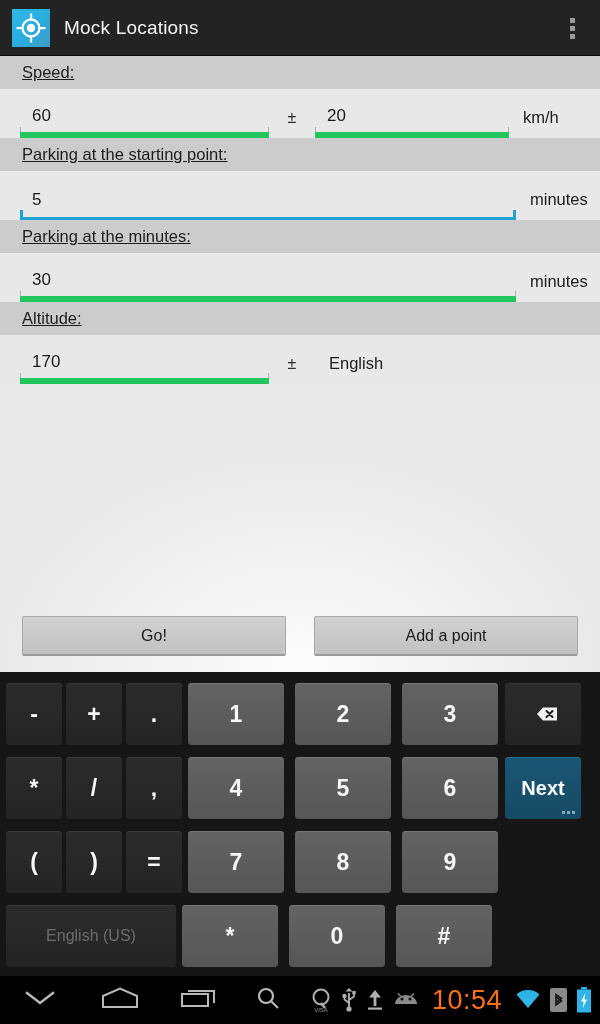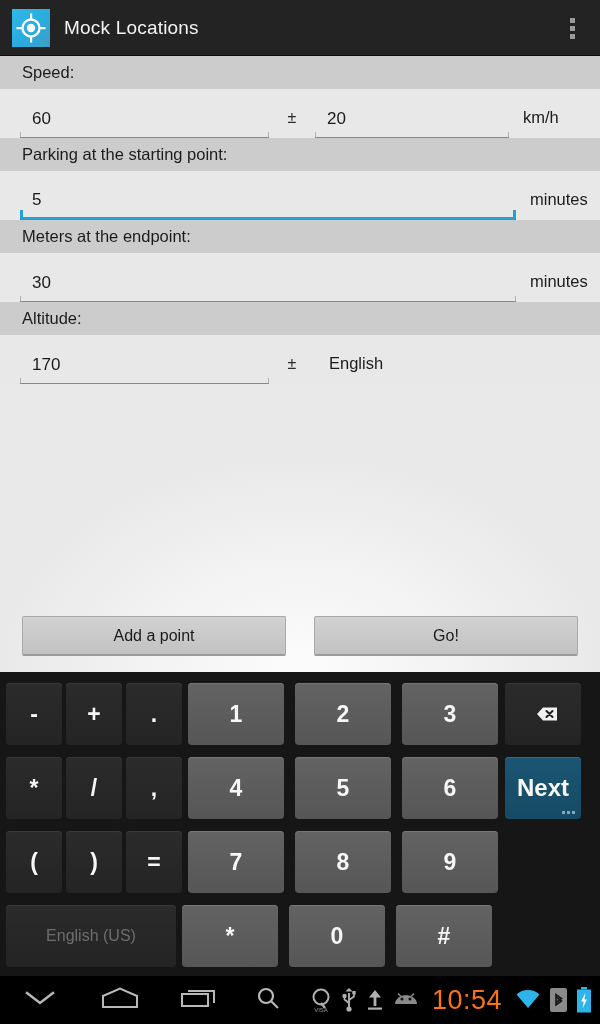--- a/index.html
+++ b/index.html
@@ -38,33 +38,33 @@
   .content {
     position:absolute; left:0; top:56px; width:600px; height:616px;
     background:#e9e9e9;
     background-image:radial-gradient(ellipse 420px 300px at 50% 100%, #fcfcfc 0%, #f4f4f4 32%, #e9e9e9 72%);
     overflow:hidden;
   }
   .sec-header {
     height:33px; background:#cccccc;
     display:flex; align-items:center;
     padding-left:22px;
-    color:#1c1c1c; font-size:16.5px;
+    color:#1c1c1c; font-size:16.5px;text-decoration:underline;
   }
   .field-row {
     height:49px; background:#e8e8e8;
     display:flex; align-items:flex-end;
     position:relative;
   }
   .inp {
     position:relative; height:38px;
     display:flex; align-items:center;
     color:#1a1a1a; font-size:17px;
     padding-left:12px;
-    border-bottom:1px solid #22c55e;
+    border-bottom:6px solid #22c55e;
     cursor:text;
   }
   .inp::before, .inp::after{
     content:""; position:absolute; bottom:0; width:1px; height:5px; background:#b0b0b0;
   }
   .inp::before { left:0; }
   .inp::after  { right:0; }
   .inp.focused {
     border-bottom:3px solid #22a2d4;
   }
@@ -116,21 +116,21 @@
     background:linear-gradient(180deg,#2b2b2b 0%,#242424 100%);
     box-shadow:inset 0 1px 0 #3a3a3a;
   }
   .key.lite {
     background:linear-gradient(180deg,#636363 0%,#565656 100%);
     box-shadow:inset 0 1px 0 #777;
   }
   .key.next {
     background:linear-gradient(180deg,#1a5674 0%,#164a63 100%);
     box-shadow:inset 0 1px 0 #2b6e8e;
-    font-size:24px;
+    font-size:20px;
     text-align:center;
   }
   .key.next .dots {
     position:absolute; right:6px; bottom:5px;
     display:flex; gap:2px;
   }
   .key.next .dots i { width:3px; height:3px; background:#7fa9bd; display:block; }
   .key.space {
     background:linear-gradient(180deg,#2b2b2b 0%,#242424 100%);
     box-shadow:inset 0 1px 0 #3a3a3a;
@@ -197,36 +197,36 @@
       <div class="inp inp-b">20</div>
       <div class="unit">km/h</div>
     </div>
 
     <div class="sec-header">Parking at the starting point:</div>
     <div class="field-row">
       <div class="inp inp-wide focused">5</div>
       <div class="unit">minutes</div>
     </div>
 
-    <div class="sec-header">Meters at the endpoint:</div>
+    <div class="sec-header">Parking at the minutes:</div>
     <div class="field-row">
       <div class="inp inp-wide">30</div>
       <div class="unit">minutes</div>
     </div>
 
     <div class="sec-header">Altitude:</div>
     <div class="field-row">
       <div class="inp inp-a">170</div>
       <div class="pm">±</div>
       <div class="unit">English</div>
     </div>
 
     <div class="btnrow">
+      <div class="btn">Go!</div>
       <div class="btn">Add a point</div>
-      <div class="btn">Go!</div>
     </div>
   </div>
 
   <div class="keyboard">
 
     <div class="krow">
       <div style="width:6px"></div>
       <div class="key dark k-sm">-</div>
       <div style="width:4px"></div>
       <div class="key dark k-sm">+</div>

